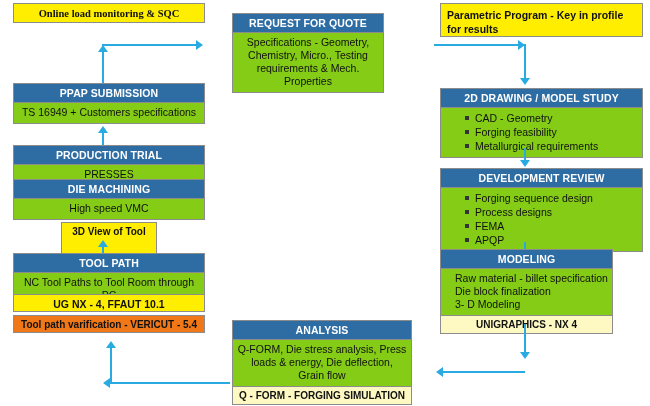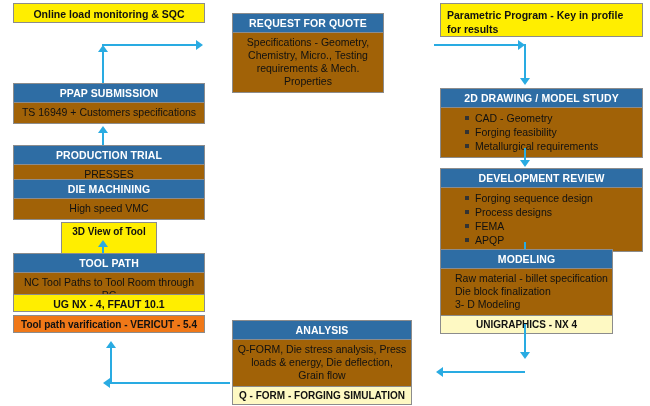--- a/index.html
+++ b/index.html
@@ -12,21 +12,21 @@
   #stage{position:relative;width:650px;height:406px;}
 
   
   .box{position:absolute;box-sizing:border-box;border:1px solid #8c8c8c;}
   .hdr{
     background:#2e6da4;color:#ffffff;font-weight:bold;text-align:center;
     font-size:10.5px;letter-spacing:.1px;padding:3px 2px 3px;
     border-bottom:1px solid #8c8c8c;
   }
   .body{
-    background:#a16207;color:#111;font-size:10.5px;text-align:center;
+    background:#84cc16;color:#111;font-size:10.5px;text-align:center;
     padding:3px 4px 4px;line-height:13px;
   }
   .yellow{
     background:#ffee00;color:#111;font-weight:bold;font-size:10.5px;
     text-align:center;padding:3px 4px;line-height:13px;
     border:1px solid #8c8c8c;box-sizing:border-box;
   }
   .yellow.lt{text-align:left;}
   .orange{
     background:#f07818;color:#111;font-weight:bold;font-size:10px;
@@ -53,21 +53,21 @@
   .head.up{border-left:5px solid transparent;border-right:5px solid transparent;border-bottom:7px solid #29abe2;}
   .head.down{border-left:5px solid transparent;border-right:5px solid transparent;border-top:7px solid #29abe2;}
   .head.right{border-top:5px solid transparent;border-bottom:5px solid transparent;border-left:7px solid #29abe2;}
   .head.left{border-top:5px solid transparent;border-bottom:5px solid transparent;border-right:7px solid #29abe2;}
 </style>
 </head>
 <body>
 
 <div id="stage">
 
-  <div class="box yellow" style="left:13px;top:3px;width:192px;height:20px;line-height:14px;">
+  <div class="box yellow" style="left:13px;top:3px;width:192px;height:20px;line-height:14px;font-family:Liberation Serif, serif;">
     <span>Online load monitoring &amp; SQC</span>
   </div>
 
   <div class="arw vline" style="left:102px;top:52px;height:31px;"></div>
   <div class="head up" style="left:98px;top:45px;"></div>
   <div class="arw hline" style="left:102px;top:44px;width:94px;"></div>
   <div class="head right" style="left:196px;top:40px;"></div>
 
   <div class="box" style="left:13px;top:83px;width:192px;">
     <div class="hdr">PPAP SUBMISSION</div>

